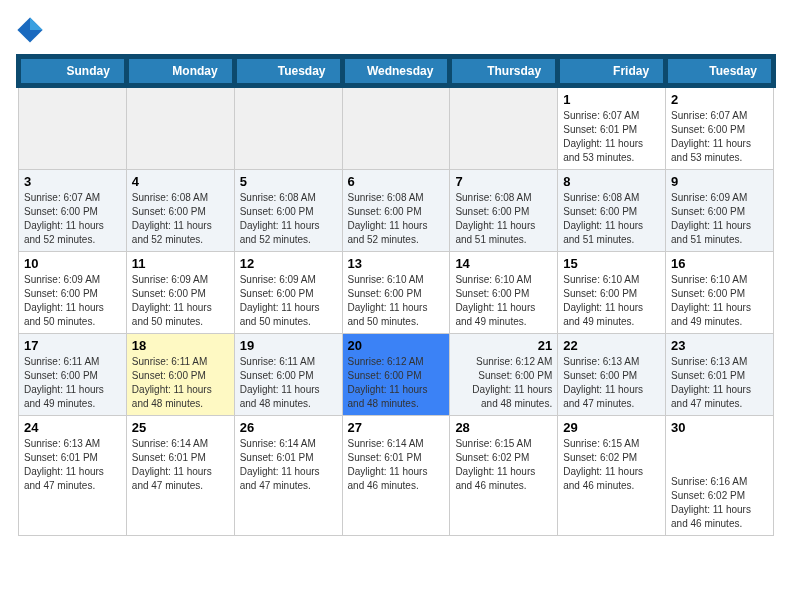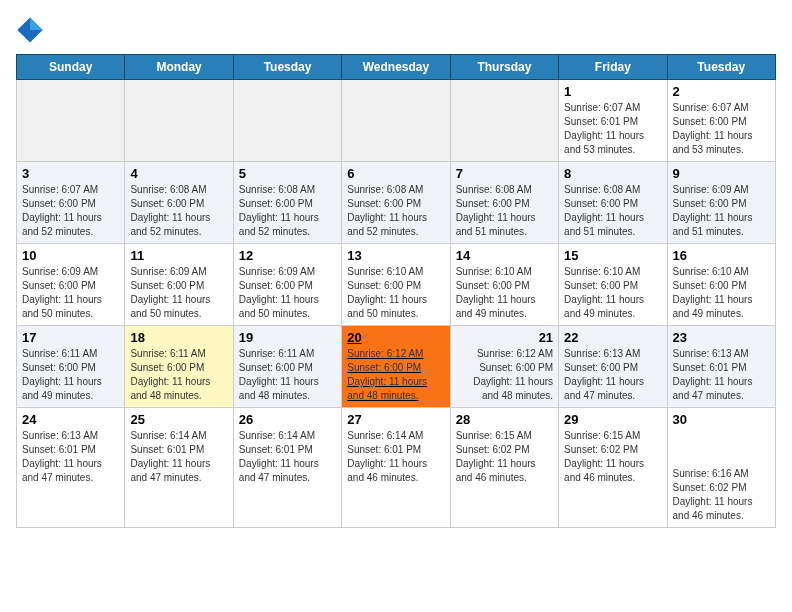--- a/index.html
+++ b/index.html
@@ -46,24 +46,24 @@
     }
     .calendar {
       width: 100%;
       border-collapse: collapse;
       font-size: 11px;
     }
     .calendar th {
       background: #2980b9;
       color: #fff;
       padding: 5px 14px;
-      text-align: center;
+      text-align: right;
       font-size: 12px;
       font-weight: bold;
-      border: 1px solid #0c4a6e;
+      border: 5px solid #0c4a6e;
     }
     .calendar td {
       border: 1px solid #ccc;
       vertical-align: top;
       padding: 4px 5px;
       width: 107px;
       min-height: 80px;
       background: #fff;
     }
     .calendar tr:nth-child(even) td {
@@ -236,21 +236,21 @@
           <div class="day-info" style="white-space: pre-line;">Sunrise: 6:11 AM
 Sunset: 6:00 PM
 Daylight: 11 hours and 48 minutes.</div>
         </td>
         <td style="background: rgb(240, 244, 248);">
           <span class="day-number">19</span>
           <div class="day-info" style="white-space: pre-line;">Sunrise: 6:11 AM
 Sunset: 6:00 PM
 Daylight: 11 hours and 48 minutes.</div>
         </td>
-        <td style="background: #f97316; text-decoration: underline;">
+        <td style="background: #3b82f6;">
           <span class="day-number">20</span>
           <div class="day-info" style="white-space: pre-line;">Sunrise: 6:12 AM
 Sunset: 6:00 PM
 Daylight: 11 hours and 48 minutes.</div>
         </td>
         <td style="background: rgb(240, 244, 248); text-align: right;">
           <span class="day-number">21</span>
           <div class="day-info" style="white-space: pre-line;">Sunrise: 6:12 AM
 Sunset: 6:00 PM
 Daylight: 11 hours and 48 minutes.</div>

